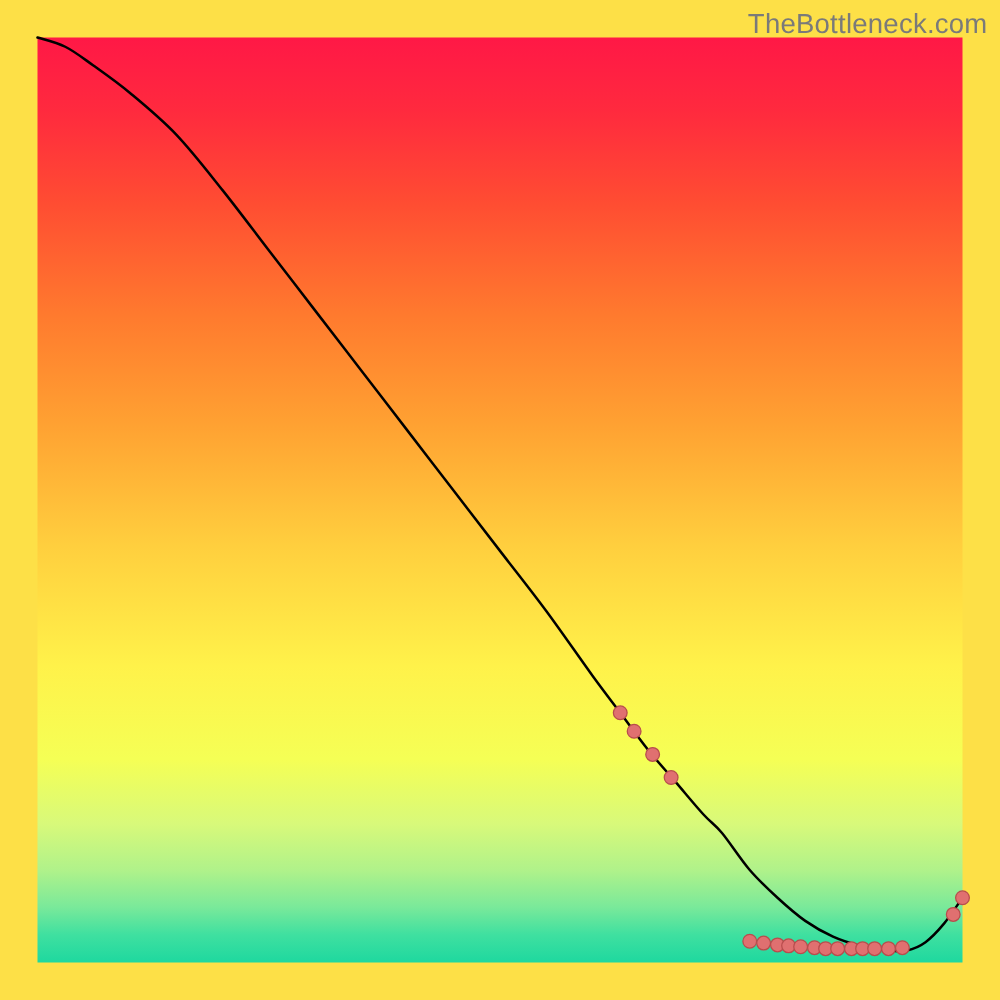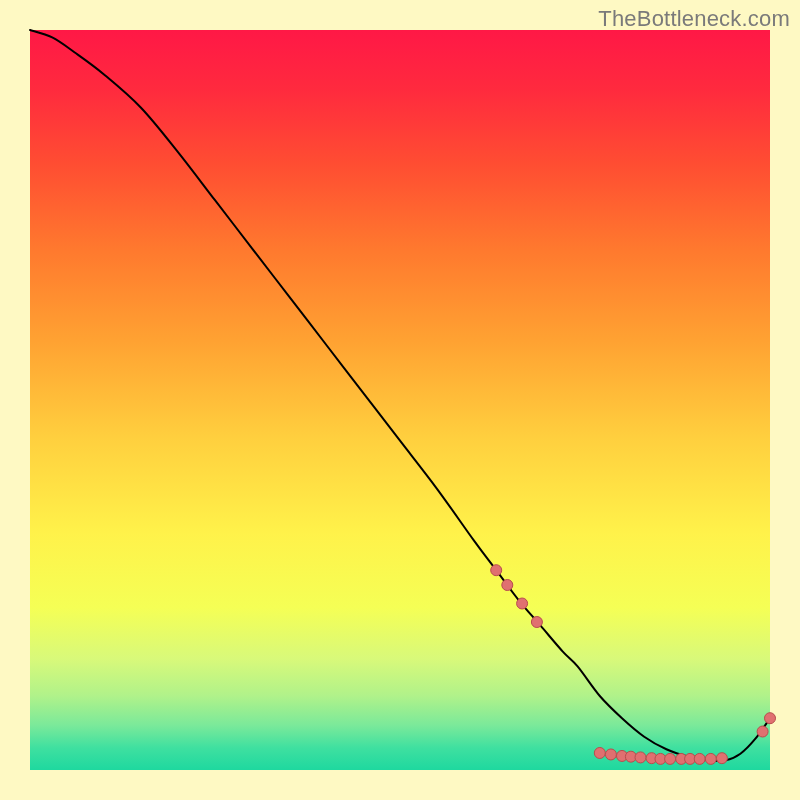--- a/index.html
+++ b/index.html
@@ -1,21 +1,21 @@
 <!DOCTYPE html>
 <html><head>
 <meta charset="utf-8">
 <style>
   * { margin: 0; padding: 0; box-sizing: border-box; }
   html, body { width: 800px; height: 800px; overflow: hidden; background: #000; }
   .stage {
     position: relative;
     width: 800px;
     height: 800px;
-    background: #fef9c3;
+    background: #fde047;
   }
   .watermark {
     position: absolute;
     top: 6px;
     right: 10px;
     font-family: Arial, Helvetica, sans-serif;
     font-size: 22px;
     color: #7a7a7a;
     letter-spacing: 0.2px;
     font-weight: 500;

